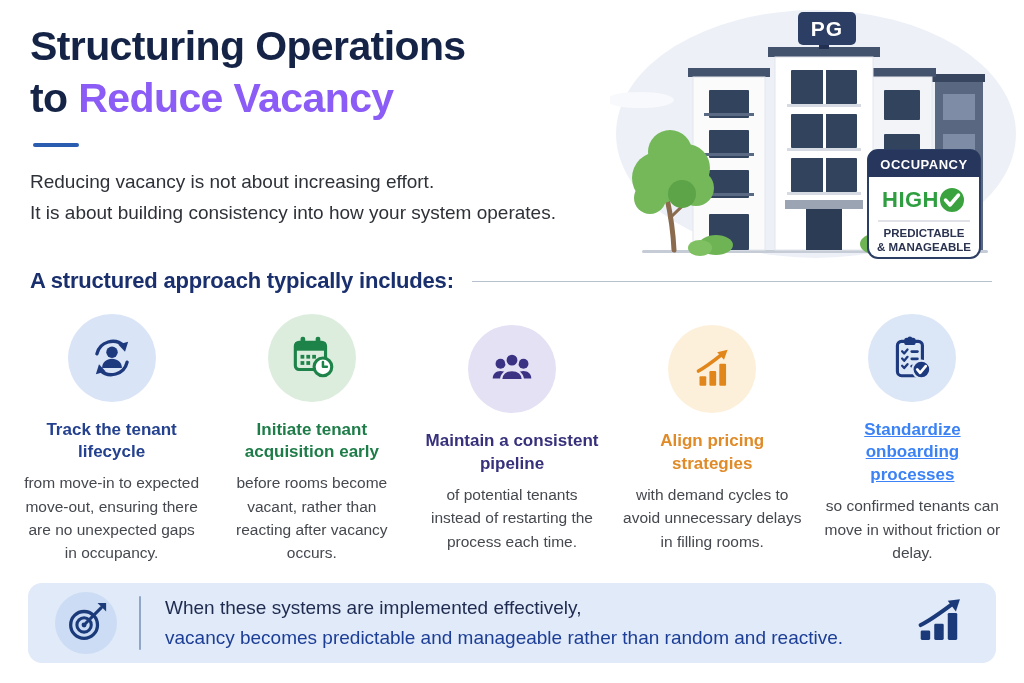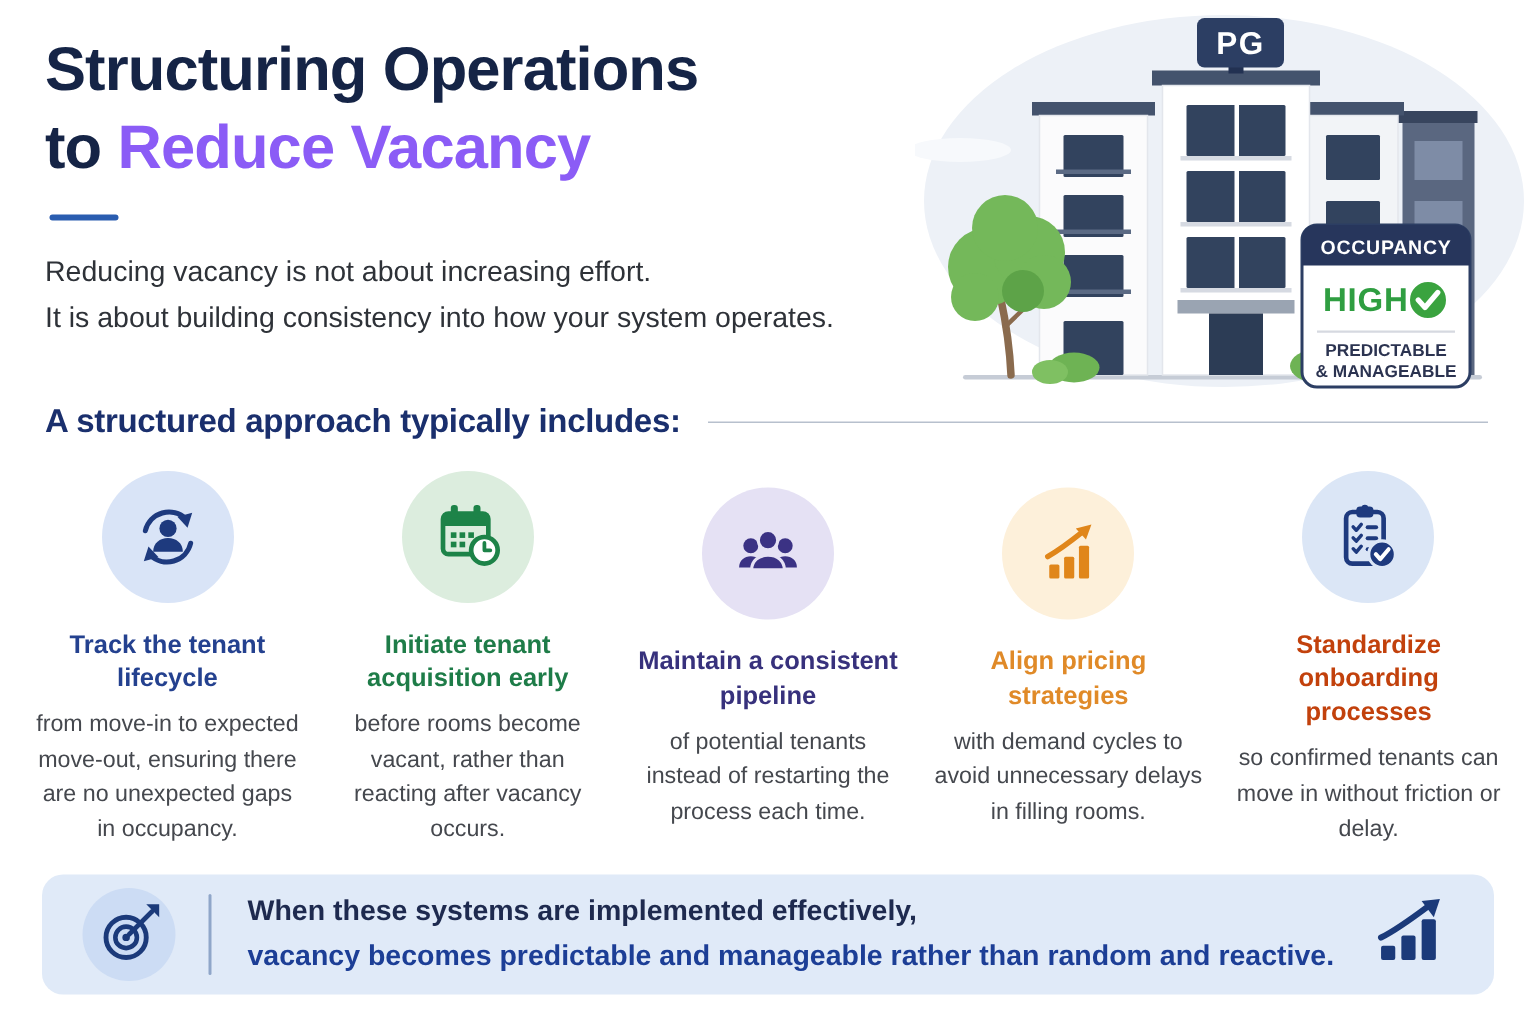--- a/index.html
+++ b/index.html
@@ -50,39 +50,39 @@
   .c1 .icon-circle { background:#d9e4f7; }
   .c2 .icon-circle { background:#dcedde; }
   .c3 .icon-circle { background:#e5e1f4; }
   .c4 .icon-circle { background:#fdf0da; }
   .c5 .icon-circle { background:#dbe6f6; }
   .col-title { margin-top:17px; font-size:17px; font-weight:bold; line-height:1.32; }
   .c1 .col-title { color:#24418f; }
   .c2 .col-title { color:#1e7c48; }
   .c3 .col-title { color:#37317c; }
   .c4 .col-title { color:#e08a28; }
-  .c5 .col-title { color:#c2410c; }
+  .c5 .col-title { color:#3b82f6;text-decoration:underline; }
   .col-body { margin-top:8px; font-size:15.5px; color:#45484e; line-height:1.5; }
 
   
   .banner {
     position:absolute; left:28px; top:583px; width:968px; height:80px;
     background:#e0eaf8; border-radius:14px;
     display:flex; align-items:center;
   }
   .banner-icon-wrap {
     width:62px; height:62px; border-radius:50%; background:#ccdcf4;
     margin-left:27px; flex:0 0 auto;
     display:flex; align-items:center; justify-content:center;
   }
   .banner-divider {
     width:2px; height:54px; background:#8fa6c9; border-radius:1px;
     margin:0 24px 0 22px; flex:0 0 auto;
   }
-  .banner-text { font-size:19px; font-weight:bold; line-height:1.6; }
+  .banner-text { font-size:19px; font-weight:normal; line-height:1.6; }
   .banner-line1 { color:#1e2a4f; }
   .banner-line2 { color:#1c3e96; }
   .banner-chart { margin-left:auto; margin-right:32px; flex:0 0 auto; }
 </style>
 </head>
 <body>
 
 <h1 class="title">
   <span>Structuring Operations</span><br>
   <span>to </span><span class="hl">Reduce Vacancy</span>

